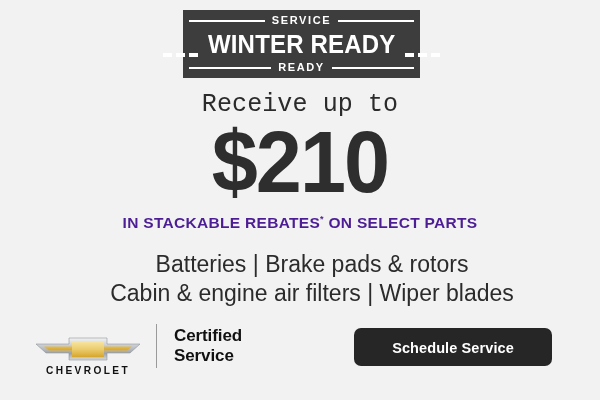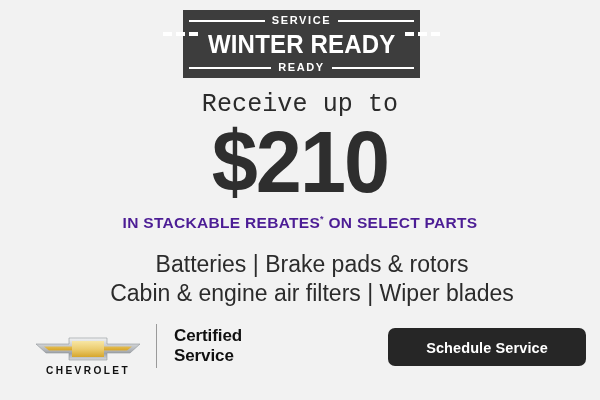--- a/index.html
+++ b/index.html
@@ -58,21 +58,21 @@
     font-size: 11px;
     font-weight: 700;
     letter-spacing: 1.6px;
     padding: 0 7px;
     line-height: 1;
     white-space: nowrap;
   }
 
   .badge-mid {
     display: flex;
-    align-items: flex-start;
+    align-items: flex-end;
     justify-content: center;
     gap: 6px;
     padding: 2px 0;
   }
 
   .dashes {
     display: flex;
     gap: 4px;
     align-items: center;
   }
@@ -219,21 +219,20 @@
     background: #262626;
     border: none;
     border-radius: 7px;
     color: #ffffff;
     font-family: "Liberation Sans", sans-serif;
     font-size: 14.5px;
     font-weight: 700;
     letter-spacing: 0.1px;
     cursor: pointer;
     padding: 12px;
-    margin-left: 34px;
   }
 </style>
 </head>
 <body>
 
 <div class="ad">
 
   <div class="badge">
 
     <div class="badge-row badge-top">

